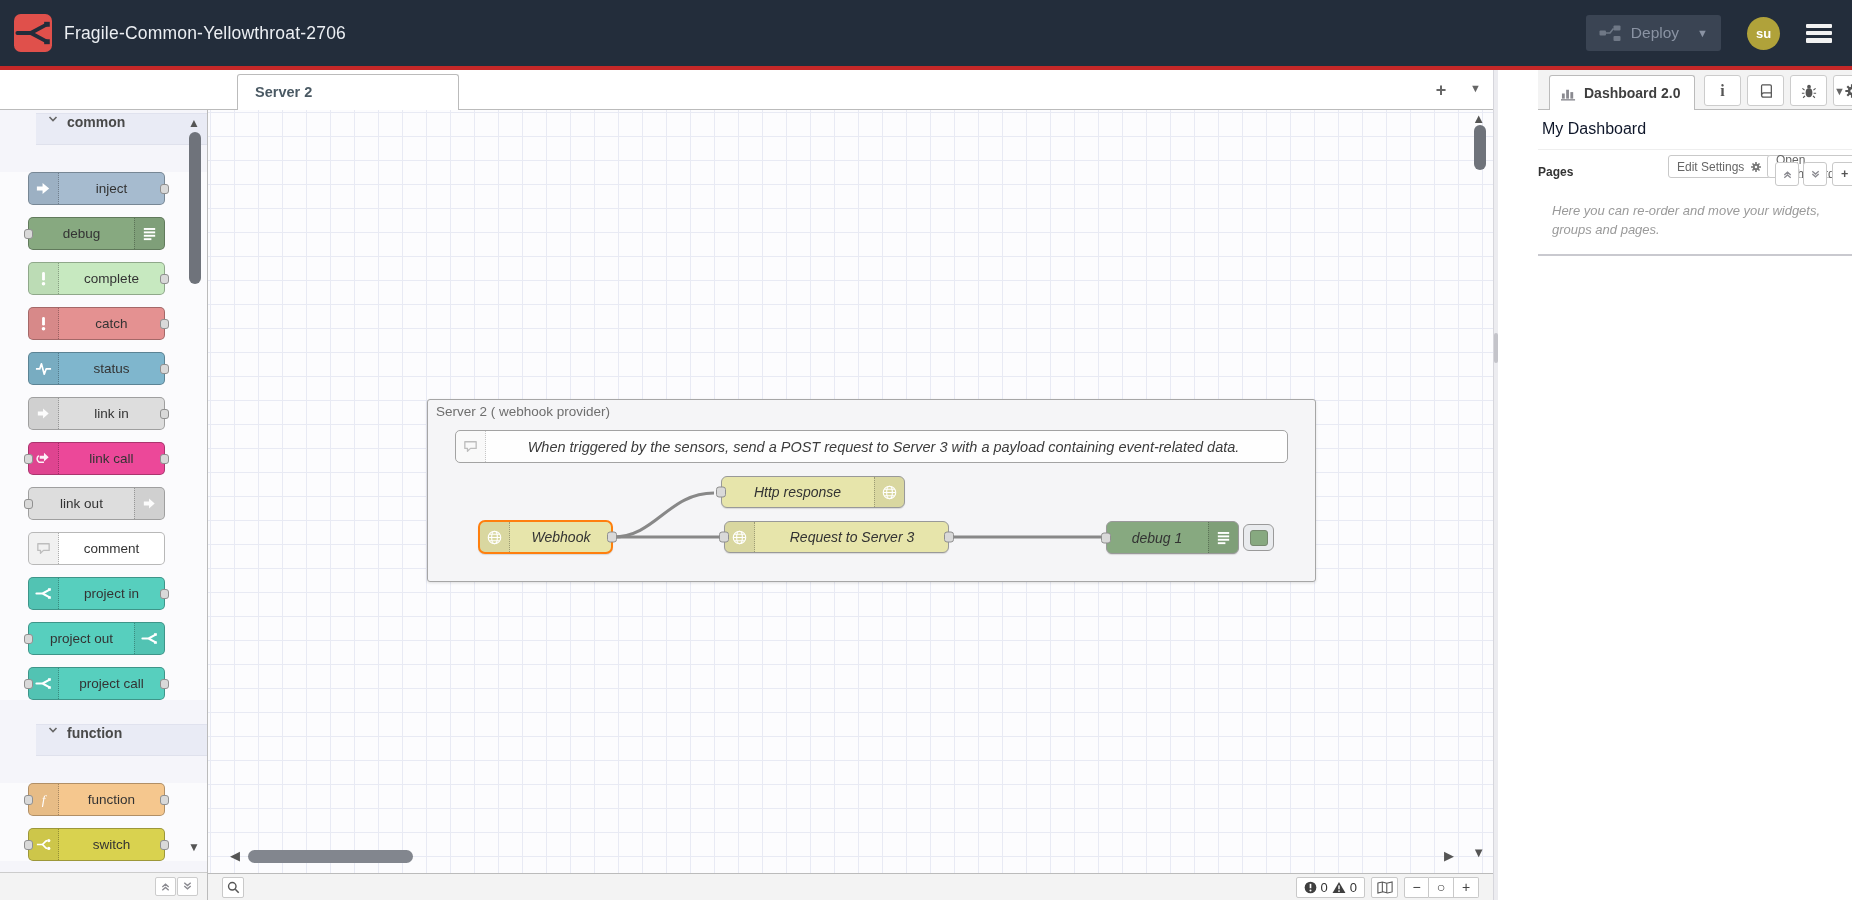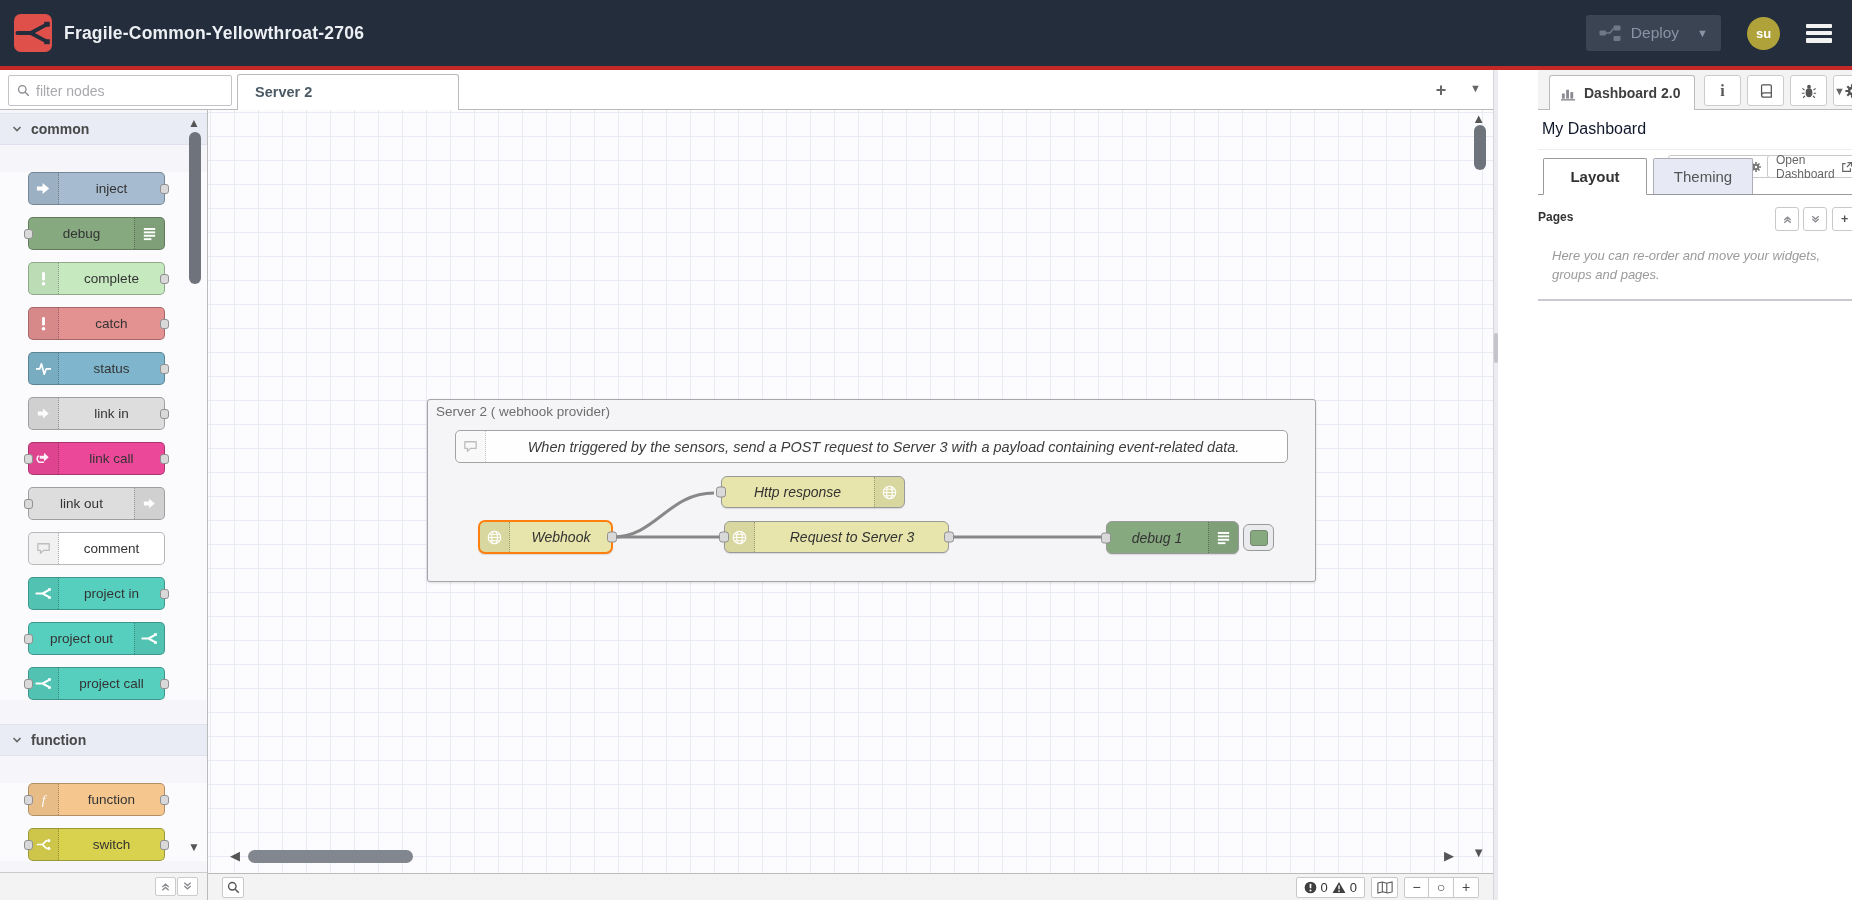--- a/index.html
+++ b/index.html
@@ -4,21 +4,21 @@
 <style>
   * { box-sizing: border-box; margin: 0; padding: 0; }
   html,body { width:1852px; height:900px; overflow:hidden; font-family:"Liberation Sans", sans-serif; }
   #app { position:relative; width:1852px; height:900px; background:#fff; }
 
   
   .header { position:absolute; left:0; top:0; width:1852px; height:66px;
             background:var(--header-bg); display:flex; align-items:center; }
   .red-line { position:absolute; left:0; top:66px; width:1852px; height:4px; background:var(--accent-red); }
   .logo { width:38px; height:38px; margin-left:14px; flex:0 0 auto; }
-  .app-title { color:#eceff3; font-size:17.5px; margin-left:12px; letter-spacing:.2px;font-weight:bold; }
+  .app-title { color:#eceff3; font-size:17.5px; margin-left:12px; letter-spacing:.2px; }
   .header-right { margin-left:auto; display:flex; align-items:center; gap:26px; margin-right:20px; }
   .deploy-btn { height:36px; background:var(--deploy-bg); border-radius:3px; display:flex; align-items:center;
                 padding:4px 13px; gap:10px; cursor:default; }
   .deploy-btn .dlabel { color:var(--deploy-text); font-size:15.5px; }
   .deploy-caret { color:var(--deploy-text); font-size:11px; padding-left:8px; }
   .avatar { width:33px; height:33px; border-radius:50%; background:var(--avatar-bg); color:#fff;
             font-size:13px; font-weight:bold; display:flex; align-items:center; justify-content:center; }
   .hamburger { width:26px; height:19px; display:flex; flex-direction:column; justify-content:space-between; }
   .hamburger span { height:4.2px; background:#f2f2f2; border-radius:1px; }
 
@@ -43,21 +43,21 @@
               font-weight:bold; text-align:center; line-height:20px; }
   .tab-caret { position:absolute; right:12px; top:12px; color:#666; font-size:11px; }
 
   
   .work-row { display:flex; height:790px; }
 
   
   .palette { width:208px; border-right:1px solid #bbb; background:var(--palette-bg); display:flex; flex-direction:column; position:relative; }
   .palette-scroll { height:762px; overflow:hidden; position:relative; }
   .cat-header { height:32px; margin-top:3px; background:#e9ebf5; border-top:1px solid #e0e2ee; border-bottom:1px solid #dfe1ec;
-                display:flex; align-items:center; gap:9px; padding-left:12px; font-size:14px; font-weight:bold; color:#494949; }
+                display:flex; align-items:flex-start; gap:9px; padding-left:12px; font-size:14px; font-weight:bold; color:#494949;margin-left:36px; }
   .cat-content { background:#fbfbfd; }
   .pnode { position:relative; width:137px; height:33px; margin:12px 0 0 28px; border-radius:5px;
            border:1px solid rgba(0,0,0,0.28); font-size:13.5px; color:#333; }
   .pnode.first { margin-top:27px; }
   .pnode.last { margin-bottom:24px; }
   .pnode .icon-region { position:absolute; top:0; bottom:0; width:30px; background:rgba(0,0,0,0.055);
                         display:flex; align-items:center; justify-content:center; color:#fff; }
   .pnode .icon-region.left { left:0; border-right:1px dotted rgba(0,0,0,0.28); border-radius:4px 0 0 4px; }
   .pnode .icon-region.right { right:0; border-left:1px dotted rgba(0,0,0,0.28); border-radius:0 4px 4px 0; }
   .pnode .plbl { position:absolute; top:0; bottom:0; display:flex; align-items:center; justify-content:center; }
@@ -199,29 +199,20 @@
           <span></span>
         </div>
     </div>
   </div>
   <div class="red-line"></div>
 
   <div class="main">
     <div class="left-region">
 
       <div class="toolbar">
-        <div class="search-box">
-          <span>
-            <svg class="iconsvg" viewBox="0 0 16 16" width="13" height="13">
-              <circle cx="6.5" cy="6.5" r="4.6" fill="none" stroke="#8a8a90" stroke-width="1.6"></circle>
-              <path d="M10.2 10.2 L14.4 14.4" stroke="#8a8a90" stroke-width="1.8"></path>
-            </svg>
-          </span>
-          <input type="text" placeholder="filter nodes" style="">
-        </div>
         <div class="ws-tab">Server 2</div>
         <div class="tab-plus">+</div>
         <div class="tab-caret">▼</div>
       </div>
 
       <div class="work-row">
 
         <div class="palette">
           <div class="palette-scroll">
             <div id="palette-cats">
@@ -611,24 +602,20 @@
           <span>Open Dashboard</span>
           <span>
             <svg class="iconsvg" viewBox="0 0 14 14" width="12" height="12">
               <path d="M5.5 3 H2 V12 H11 V8.5" fill="none" stroke="#666" stroke-width="1.4"></path>
               <path d="M7.5 1.8 H12.2 V6.5 M12.2 1.8 L6.8 7.2" fill="none" stroke="#666" stroke-width="1.4"></path>
             </svg>
           </span>
         </div>
       </div>
 
-      <div class="sb-tabs2">
-        <div class="sb-tab2 active">Layout</div>
-        <div class="sb-tab2 inactive">Theming</div>
-      </div>
 
       <div class="sb-pages-row">
         <div class="sb-pages-h">Pages</div>
         <div class="sb-sqbtn sb-up">
           <svg class="iconsvg" viewBox="0 0 12 12" width="11" height="11">
               <path d="M2.5 6.5 L6 3.5 L9.5 6.5 M2.5 9.5 L6 6.5 L9.5 9.5" fill="none" stroke="#8a8a90" stroke-width="1.4"></path>
             </svg>
         </div>
         <div class="sb-sqbtn sb-down">
           <svg class="iconsvg" viewBox="0 0 12 12" width="11" height="11">

